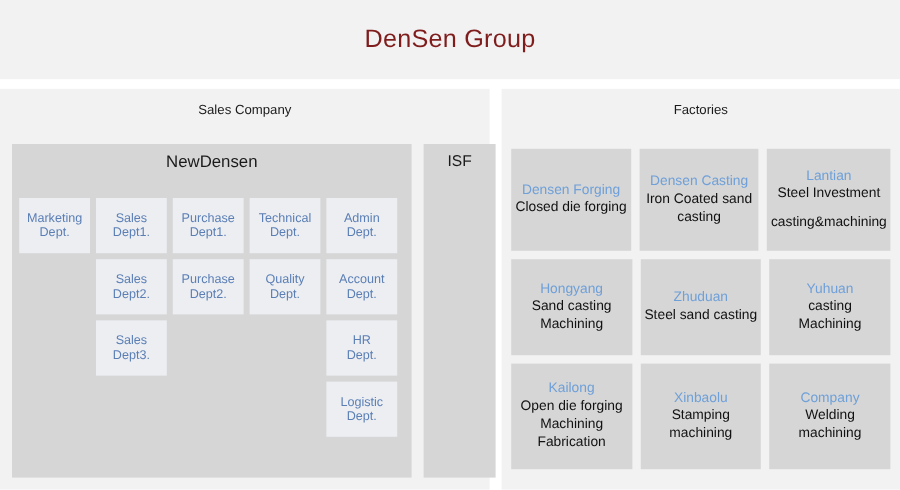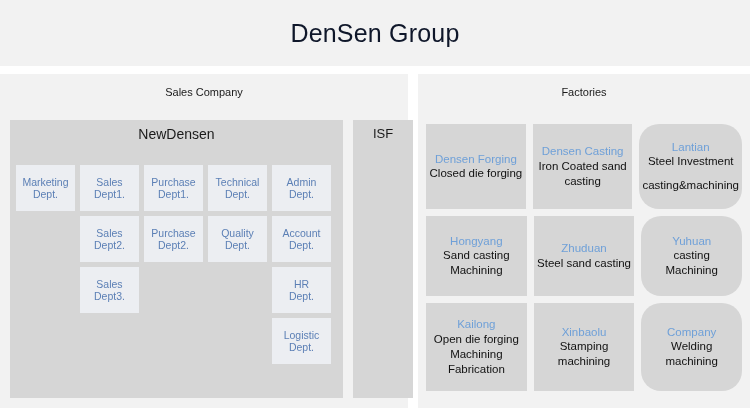--- a/index.html
+++ b/index.html
@@ -1,21 +1,21 @@
 <!DOCTYPE html>
 <html><head>
 <meta charset="utf-8">
 <style>
   html,body{margin:0;padding:0;}
   body{width:750px;height:408px;background:#ffffff;font-family:"Liberation Sans",sans-serif;overflow:hidden;}
   .page{position:relative;width:750px;height:408px;background:#ffffff;}
 
   
   .title-band{position:absolute;left:0;top:0;width:750px;height:66px;background:#f2f2f2;display:flex;align-items:center;justify-content:center;}
-  .title-band .title{font-size:25px;color:#0f172a;letter-spacing:.2px;}
+  .title-band .title{font-size:21px;color:#7f1d1d;letter-spacing:.2px;}
 
   
   .panel{position:absolute;background:#f2f2f2;}
   .panel-sales{left:0;top:74px;width:408px;height:334px;}
   .panel-fact{left:418px;top:74px;width:332px;height:334px;}
   .panel-head{height:36px;display:flex;align-items:center;justify-content:center;font-size:11px;color:#1a1a1a;}
 
   
   .sales-body{position:absolute;left:0;top:36px;right:0;bottom:0;}
   .newdensen{position:absolute;left:10px;top:10px;width:333px;height:278px;background:#d6d6d6;}
@@ -27,21 +27,21 @@
   .dept-cell span{display:block;font-size:10.5px;color:#5b7fb5;text-align:left;}
 
   .isf{position:absolute;left:353px;top:10px;width:60px;height:278px;background:#d6d6d6;}
   .isf-label{position:absolute;left:0;top:6px;width:100%;text-align:center;font-size:13px;color:#1a1a1a;}
 
   
   .fact-body{position:absolute;left:0;top:36px;right:0;bottom:0;}
   .fact-grid{position:absolute;left:8px;top:14px;right:8px;}
   .fact-row{display:flex;margin-bottom:7px;}
   .fact-card{flex:1;margin-right:7px;background:#d6d6d6;display:flex;flex-direction:column;align-items:center;justify-content:center;text-align:center;padding:4px 3px;box-sizing:border-box;}
-  .fact-card:last-child{margin-right:0;border-radius:20px;}
+  .fact-card:last-child{margin-right:0;}
   .fact-row-1 .fact-card{height:85px;}
   .fact-row-2 .fact-card{height:80px;}
   .fact-row-3 .fact-card{height:88px;}
   .fact-name{font-size:11.5px;color:#6fa0d8;line-height:1.25;}
   .fact-desc{font-size:11.5px;color:#111111;line-height:1.3;}
   .fact-desc.gap{margin-top:9px;}
 </style>
 </head>
 <body>
 

